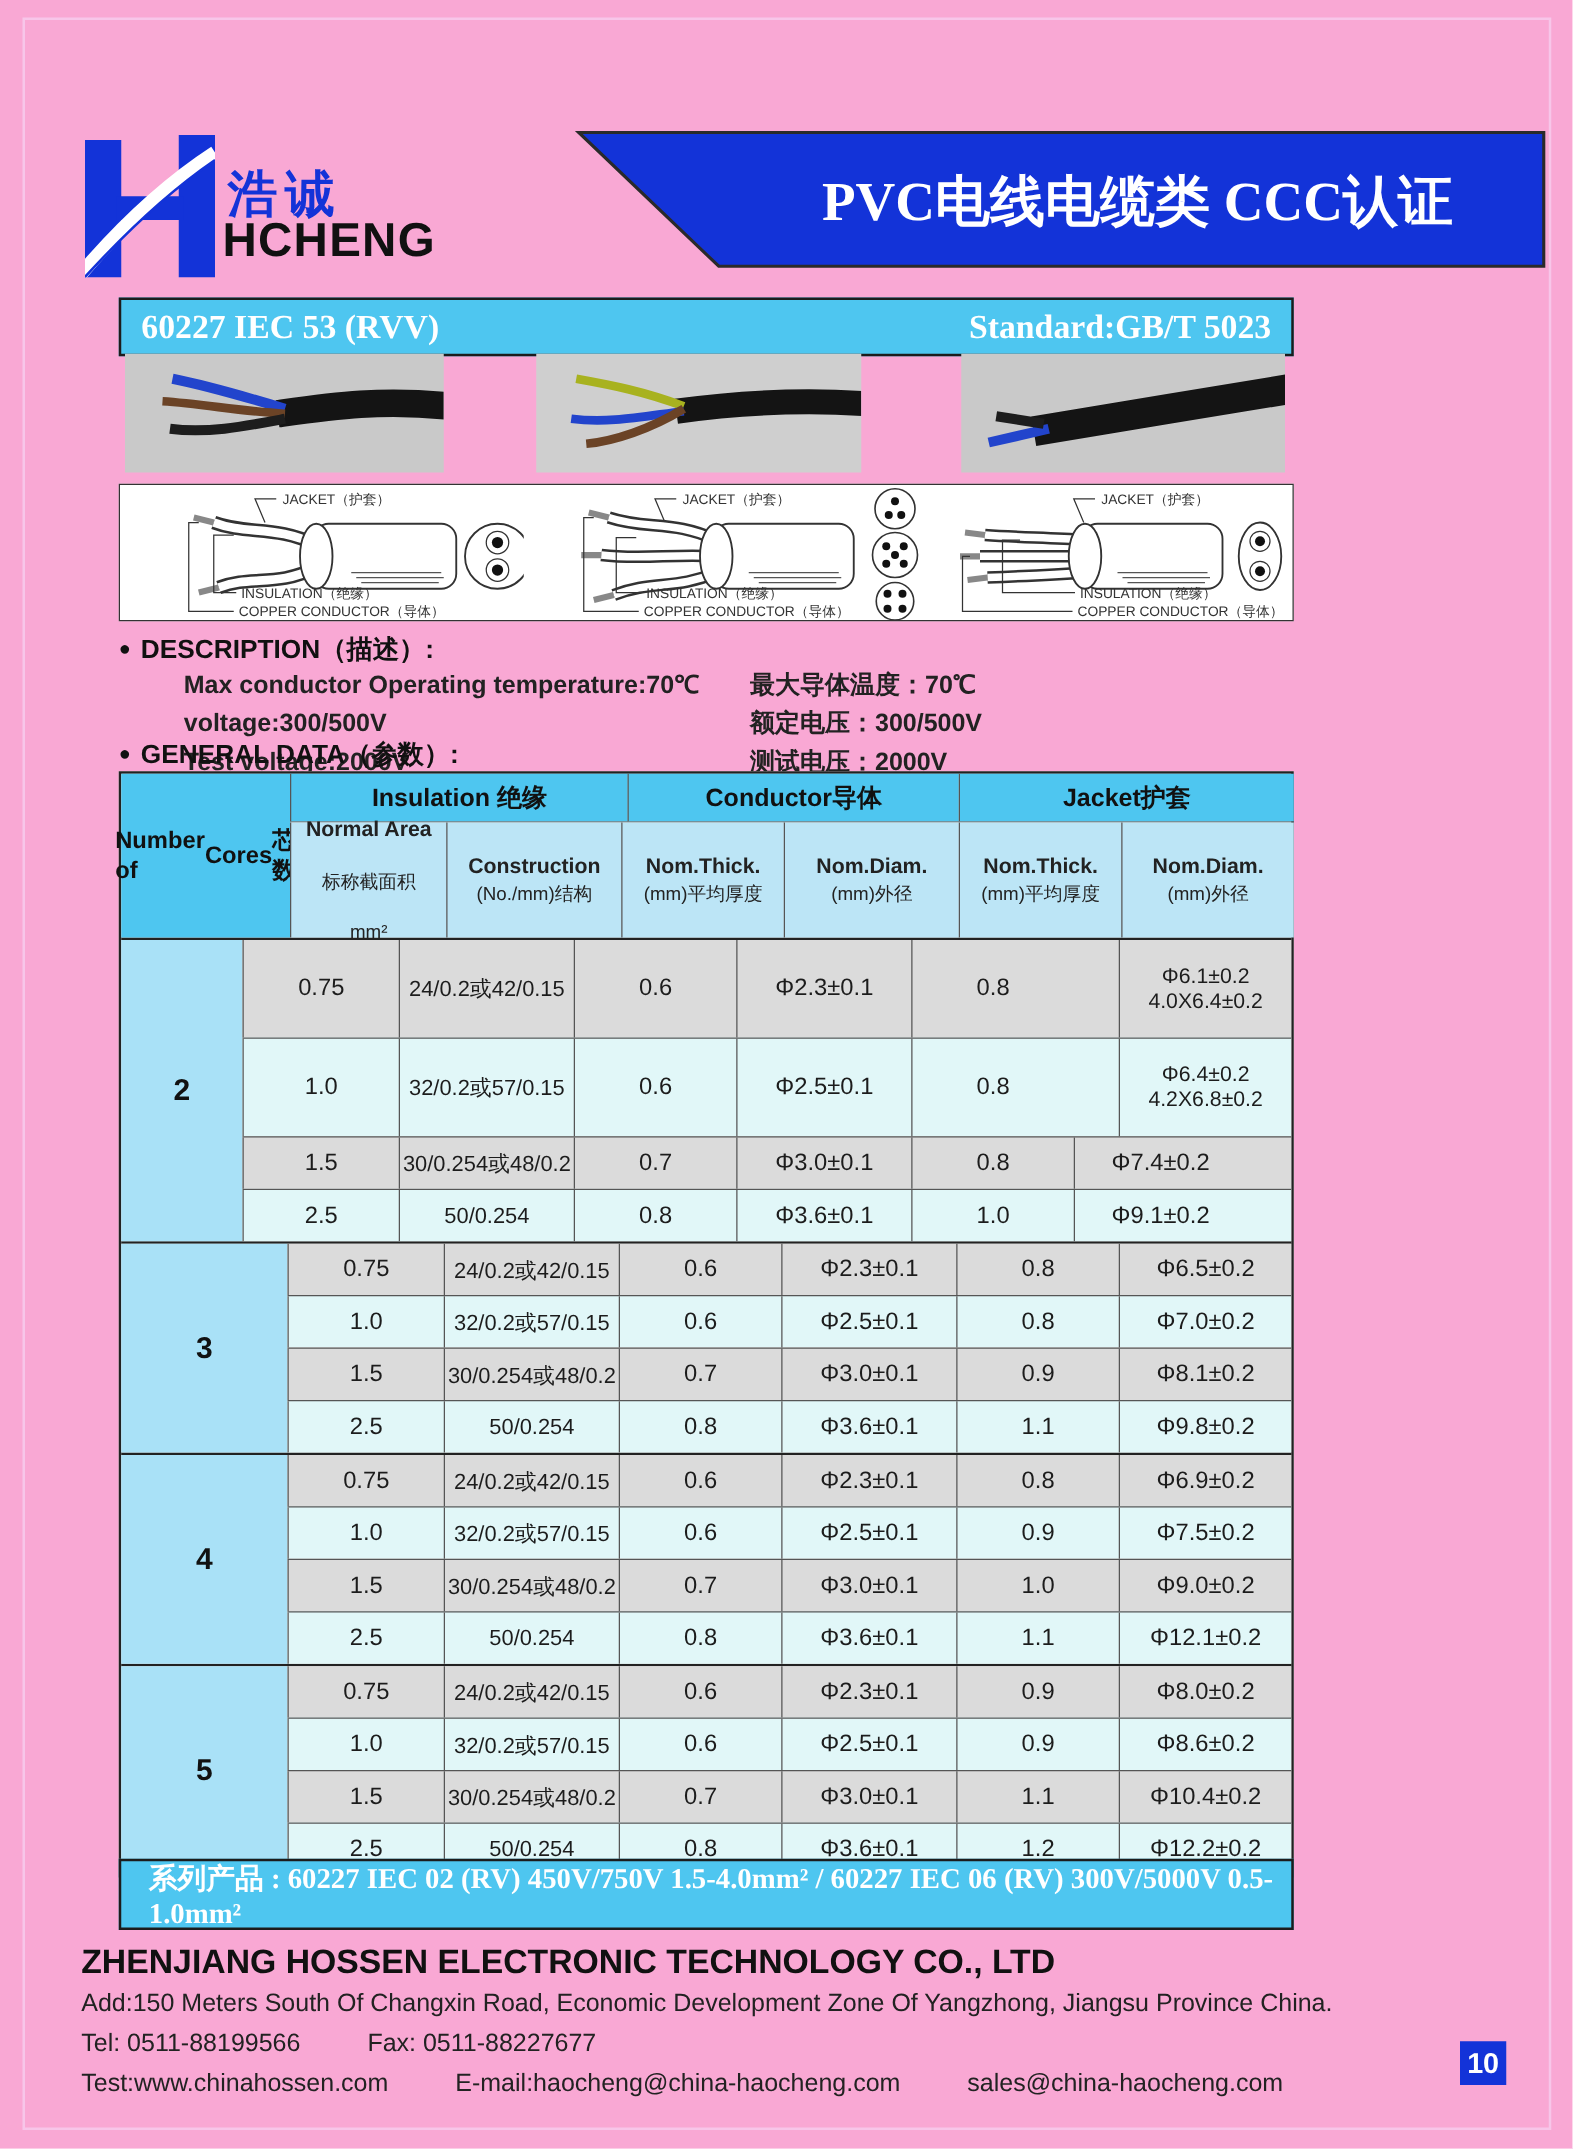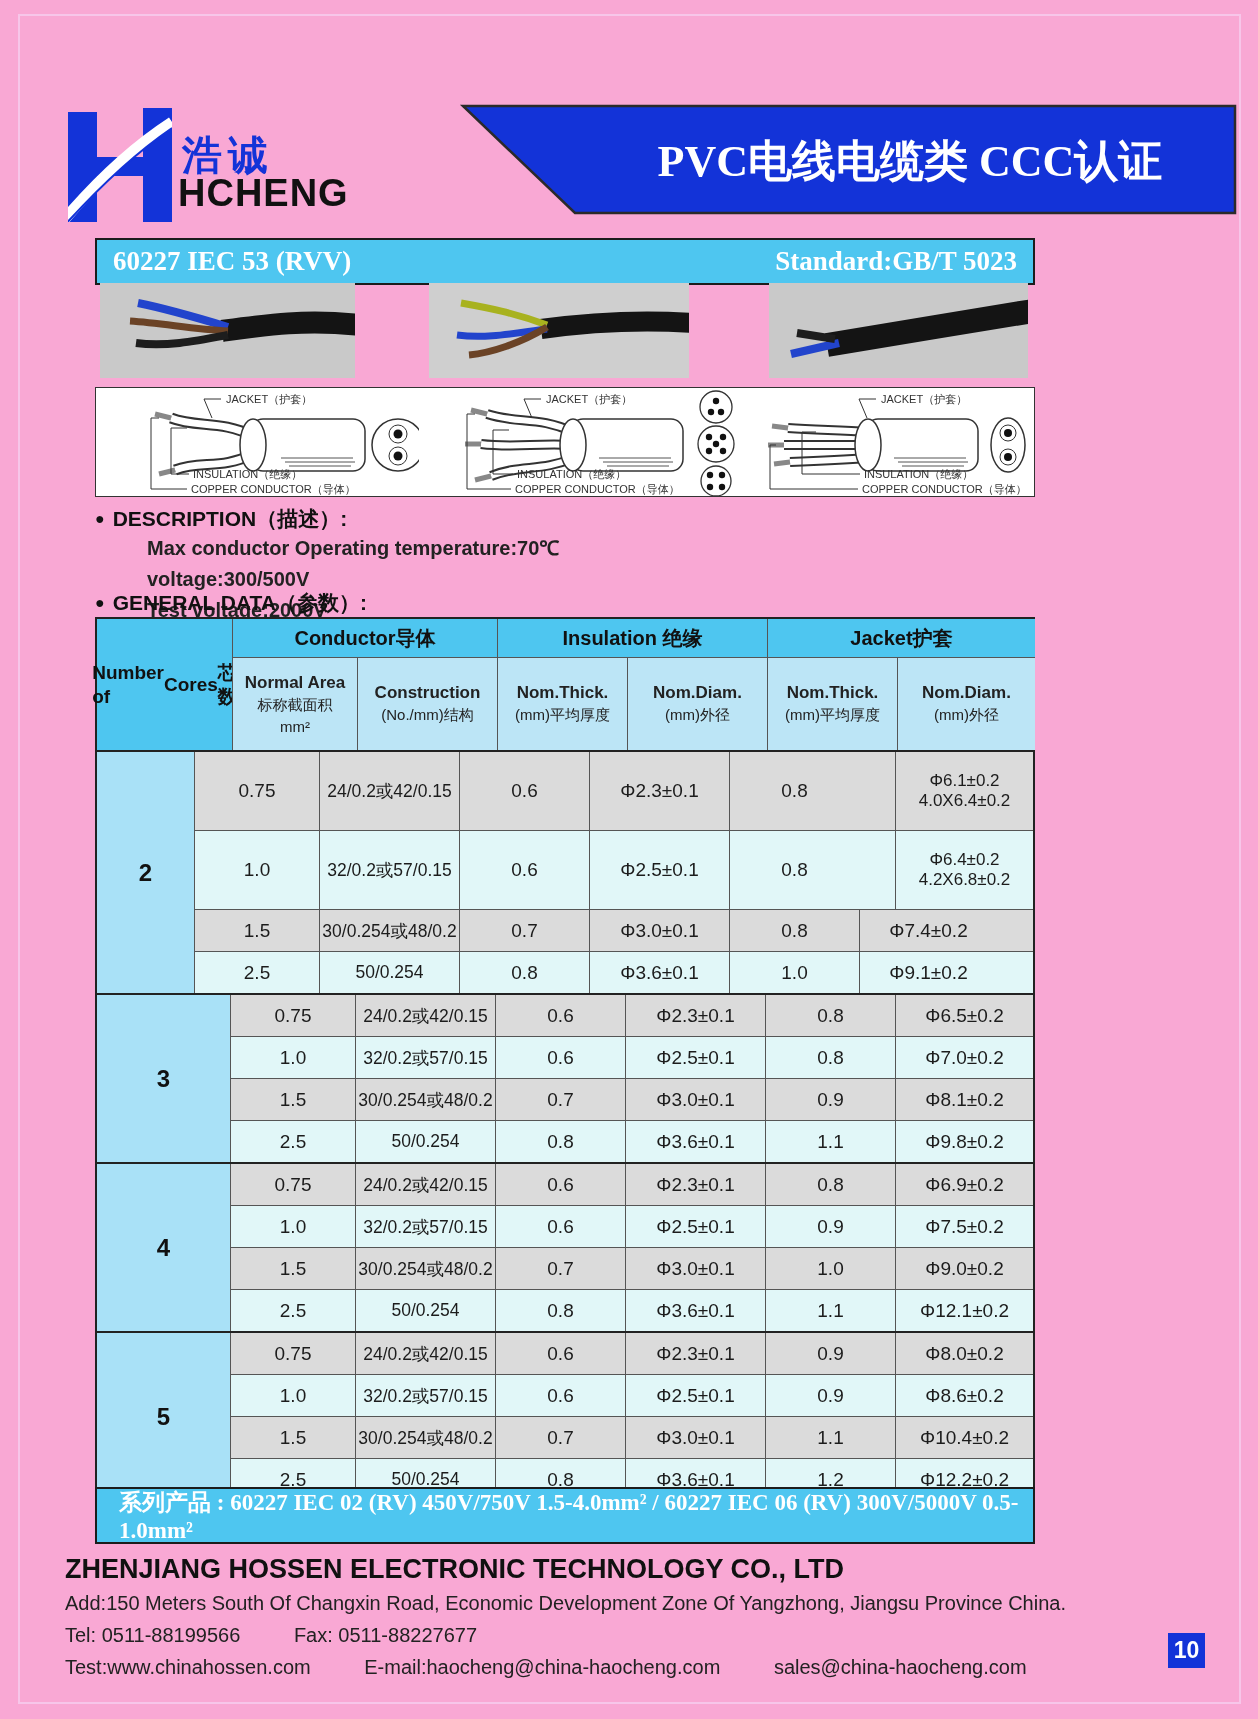--- a/index.html
+++ b/index.html
@@ -40,21 +40,21 @@
            align-items:center;justify-content:center;font-weight:bold;font-size:19px;line-height:24px;color:#111;}
   .hrt{flex:1;}
   .thr1{display:flex;height:38px;}
   .thr1 .th{box-sizing:border-box;border-left:1px solid #555;background:#4ec6f0;display:flex;
             align-items:center;justify-content:center;font-weight:bold;font-size:20px;color:#111;}
   .thr2{display:flex;height:92px;border-top:1px solid #555;}
   .thr2 .th{box-sizing:border-box;border-left:1px solid #555;background:#bce5f6;display:flex;
             flex-direction:column;align-items:center;justify-content:center;color:#222;}
   .thr2 .th .l1{font-weight:bold;font-size:17px;}
   .thr2 .th .l2,.thr2 .th .l3{font-size:15px;margin-top:3px;}
-  .w1{width:125px;}.w2{width:140px;}.w3{width:130px;}.w4{width:140px;}.w5{width:130px;}.w6{width:138px;}
+  .w1{width:125px;gap:19px;}.w2{width:140px;}.w3{width:130px;}.w4{width:140px;}.w5{width:130px;}.w6{width:138px;}
   .wcond{width:265px;}.wins{width:270px;}.wjk{width:268px;border-left:1px solid #555;}
   .group{display:flex;border-top:2px solid #222;}
   .cores-cell{width:135px;box-sizing:border-box;background:#a9e1f7;display:flex;align-items:center;
               justify-content:center;font-size:24px;font-weight:bold;color:#111;}
   .grows{flex:1;}
   .tr{display:flex;height:41px;}
   .tr + .tr{border-top:1px solid #555;}
   .tr.tall{height:78px;}
   .tr.g{background:#dbdbdb;}
   .tr.c{background:#e1f7f8;}
@@ -240,36 +240,41 @@
   </div>
 
   <div class="sec-head" style="top:505px">
     <span class="bullet">●</span><span>DESCRIPTION（描述）:</span>
   </div>
   <div class="desc-en">
     <div>Max conductor  Operating temperature:70℃</div>
     <div>voltage:300/500V</div>
     <div>Test voltage:2000V</div>
   </div>
+  <div class="desc-cn">
+    <div>最大导体温度：70℃</div>
+    <div>额定电压：300/500V</div>
+    <div>测试电压：2000V</div>
+  </div>
 
   <div class="sec-head" style="top:589px">
     <span class="bullet">●</span><span>GENERAL DATA（参数）:</span>
   </div>
 
   <div class="tbl">
     <div class="thead">
       <div class="cores-h">
         <div>Number of</div>
         <div>Cores</div>
         <div>芯数</div>
       </div>
       <div class="hrt">
         <div class="thr1">
+          <div class="th wins">Insulation 绝缘</div>
           <div class="th wcond">Conductor导体</div>
-          <div class="th wins">Insulation 绝缘</div>
           <div class="th wjk">Jacket护套</div>
         </div>
         <div class="thr2">
           <div class="th w1">
             <div class="l1">Normal Area</div>
             <div class="l2">标称截面积</div>
             <div class="l3">mm²</div>
           </div>
           <div class="th w2">
             <div class="l1">Construction</div>

